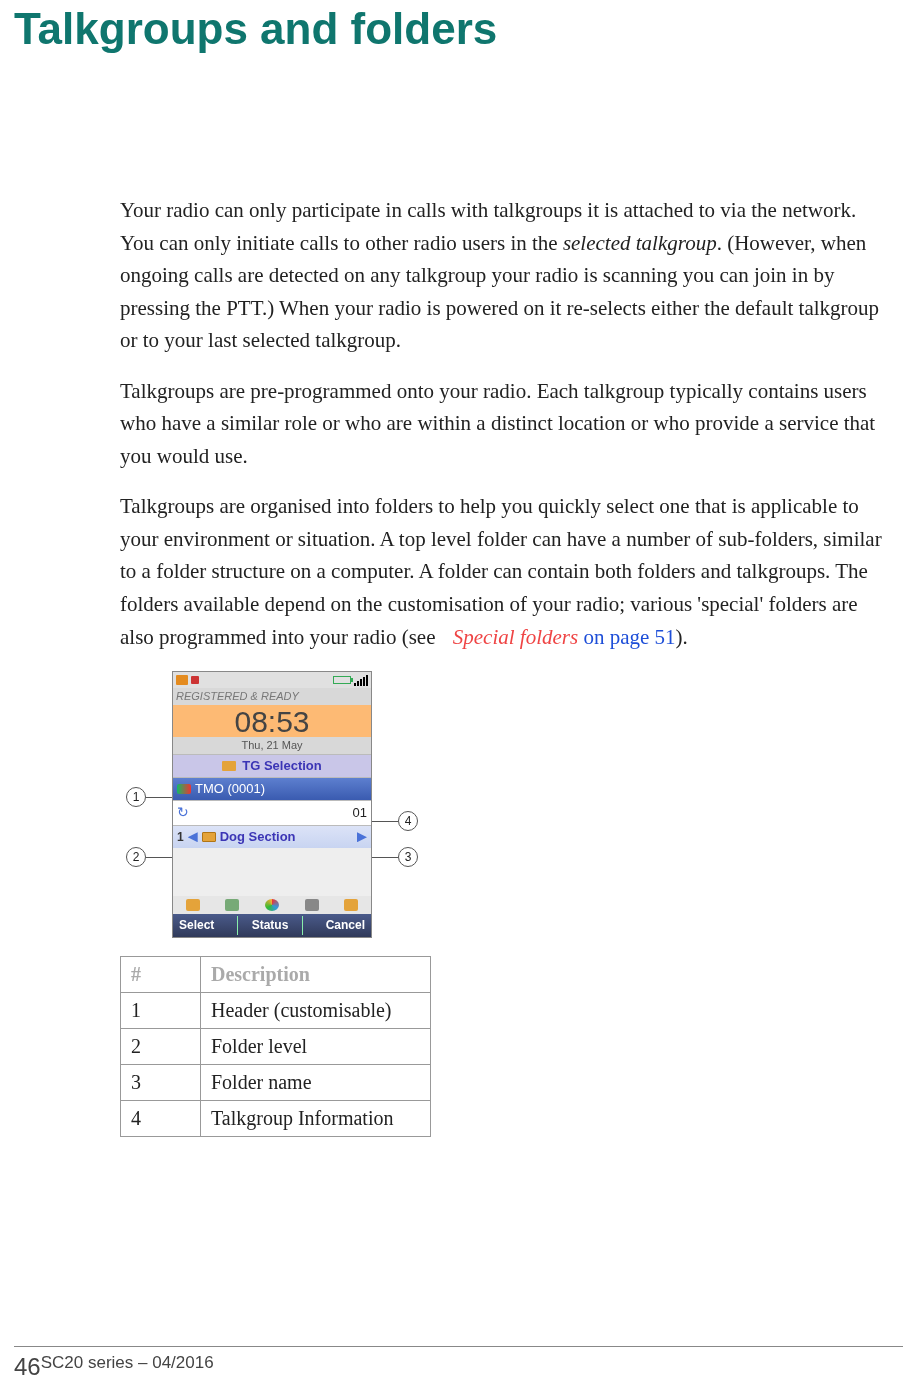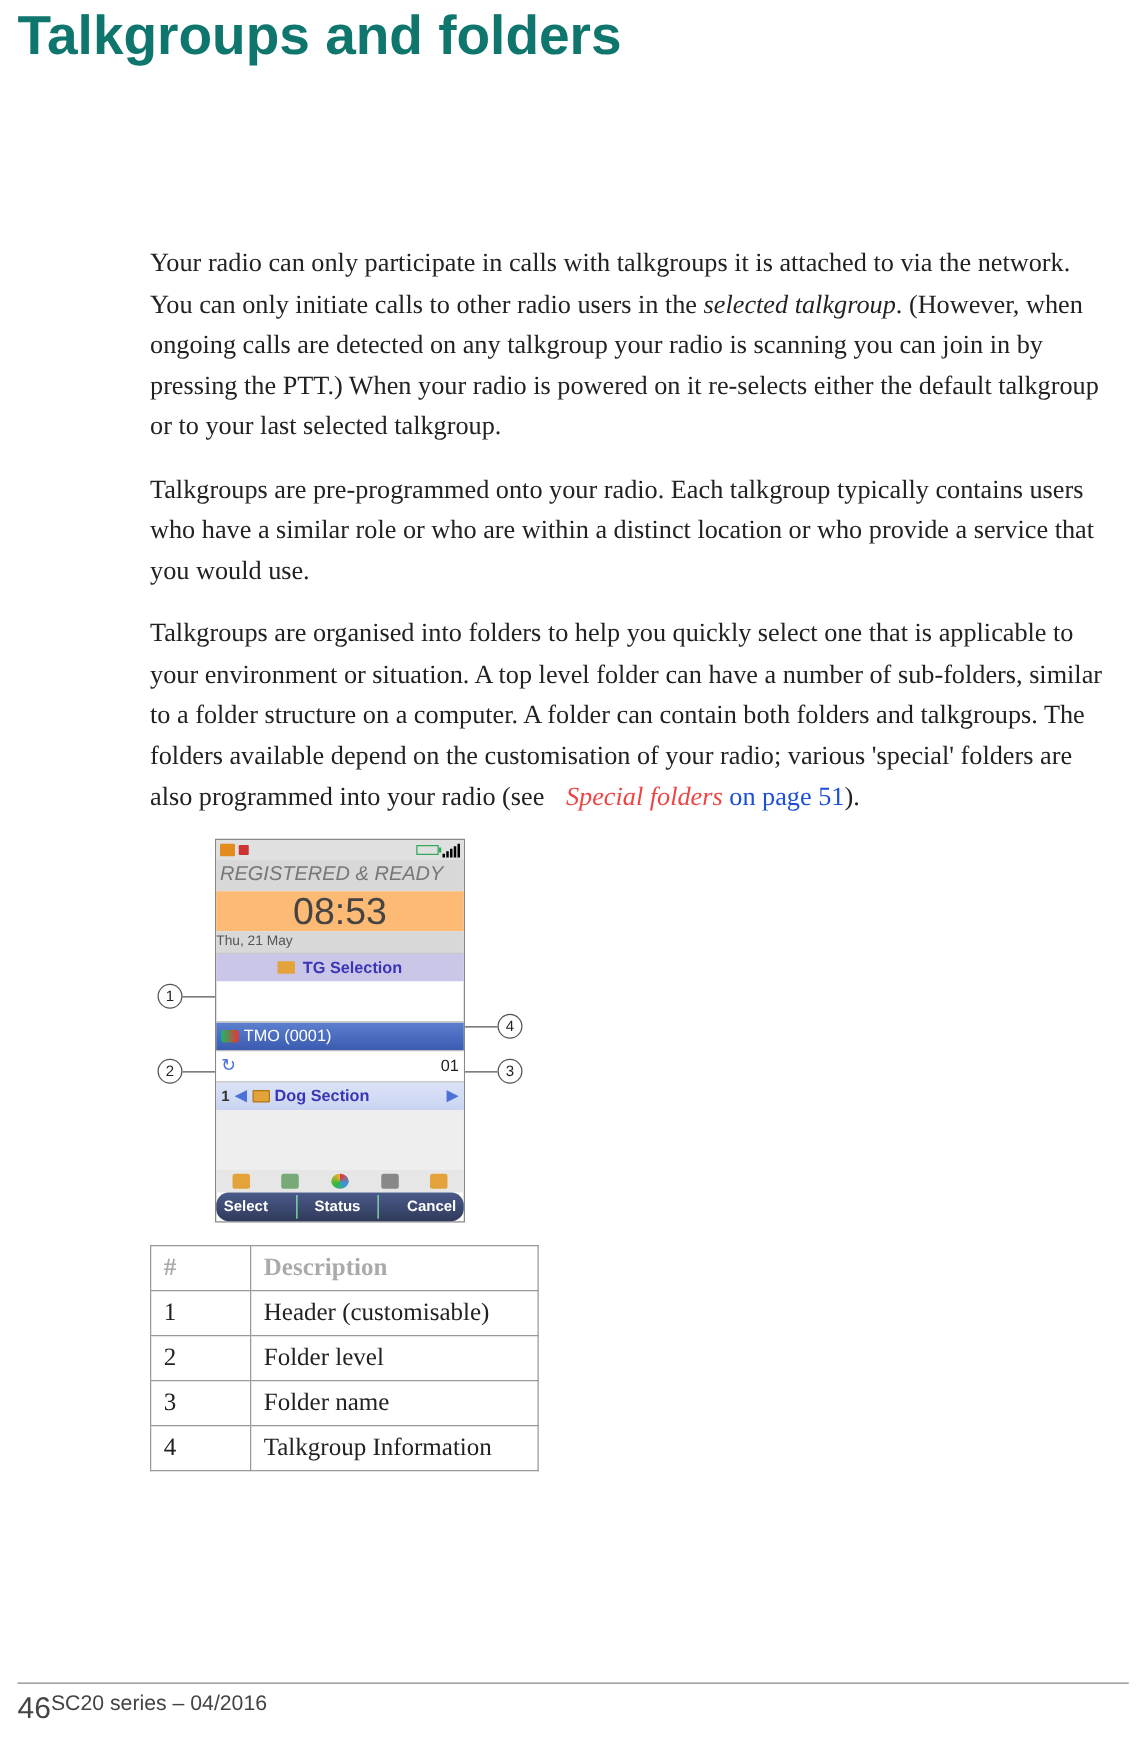--- a/index.html
+++ b/index.html
@@ -52,63 +52,63 @@
     .ico-orange { width: 12px; height: 10px; background: #e48b1f; border-radius: 1px; }
     .ico-red { width: 8px; height: 8px; background: #c33; border-radius: 1px; }
     .batt { width: 18px; height: 8px; border: 1px solid #3a5; position: relative; }
     .batt:after { content:""; position:absolute; right:-3px; top:1px; width:2px; height:4px; background:#3a5; }
     .sig { display:flex; align-items:flex-end; gap:1px; }
     .sig span { width:2px; background:#000; }
     .sig span:nth-child(1){height:3px}.sig span:nth-child(2){height:5px}.sig span:nth-child(3){height:7px}.sig span:nth-child(4){height:9px}.sig span:nth-child(5){height:11px}
     .reg-line {
       background: #d8d8d8;
       color: #777;
-      font-size: 16px;
+      font-size: 11px;
       padding: 0 3px;
       font-style: italic;
     }
     .clock {
       background: #fdba74;
       text-align: center;
       font-size: 30px;
       color: #444;
       padding: 2px 0 0 0;
       line-height: 1;
     }
     .date {
       background: #d8d8d8;
-      text-align: left;
+      text-align: center;
       font-size: 11px;
       color: #555;
       padding: 0 0 0px 0;
     }
     .row {
       display: flex; align-items: center; justify-content: space-between;
       padding: 1px 4px;
       border-top: 1px solid #bbb;
       background: #efefef;
     }
     .row.header { background: linear-gradient(#c9c6e8,#c9c6e8); color: #3b35b5; font-weight: bold; justify-content: center; gap:6px; }
-    .row.sel { background: linear-gradient(#5d7fcf,#3a5bb0); color: #fff; margin-top: 32px; }
+    .row.sel { background: linear-gradient(#5d7fcf,#3a5bb0); color: #fff; }
     .row.white { background: #fff; }
     .folder-ico { width: 14px; height: 10px; background: #e4a33a; border-radius: 1px; }
     .people-ico { width: 14px; height: 10px; background: linear-gradient(90deg,#1b6,#e33); border-radius: 2px; }
     .arrow-ico { width: 10px; height: 10px; background: #4a72d8; clip-path: polygon(0 0,100% 50%,0 100%); }
     .arrow-back { width:10px;height:10px;background:#4a72d8;clip-path:polygon(100% 0,0 50%,100% 100%);}
     .folder-open { width:14px;height:10px;background:#e4a33a;border:1px solid #b07516;border-radius:1px; position:relative;}
     .num-left { color:#333; font-weight:bold; font-size:12px; }
     .dog-row { color:#3b35b5; font-weight:bold; background:linear-gradient(#dce3f7,#c8d4f1);}
     .icon-row {
       background: #e6e6e6; display:flex; justify-content:space-around; padding:3px 0;
     }
     .tiny-ico { width:14px; height:12px; border-radius:2px; }
     .softkeys {
       background: linear-gradient(#4a5a8a,#303a5a);
       color:#fff; display:flex; justify-content:space-between;
-      font-size:12px; padding:2px 6px; font-weight:bold;border-radius:10px;
+      font-size:12px; padding:2px 6px; font-weight:bold;
     }
     .softkeys .mid { border-left:1px solid #8ea; border-right:1px solid #8ea; padding:0 14px; }
     .callouts-left {
       width: 52px; position: relative;
     }
     .callouts-right {
       width: 52px; position: relative;
     }
     .co {
       position:absolute;

